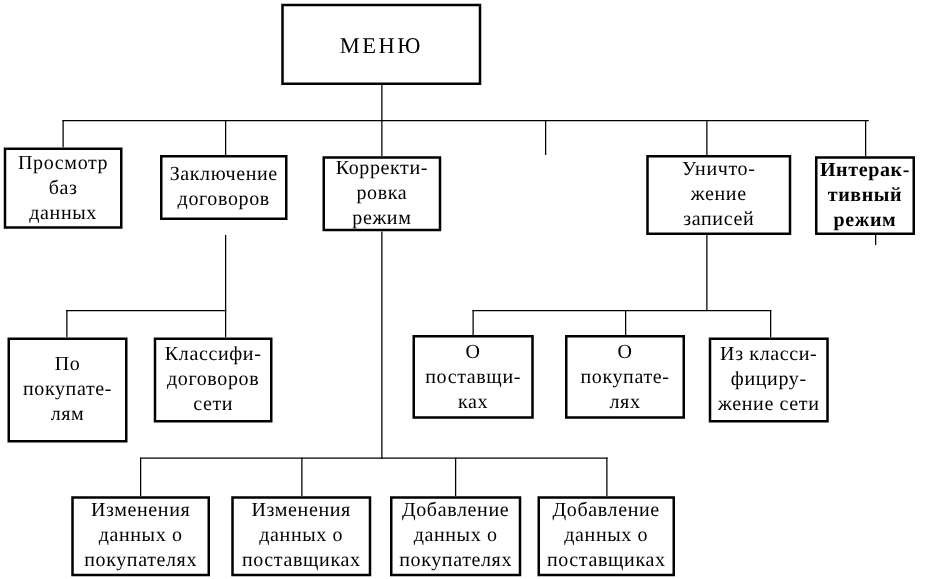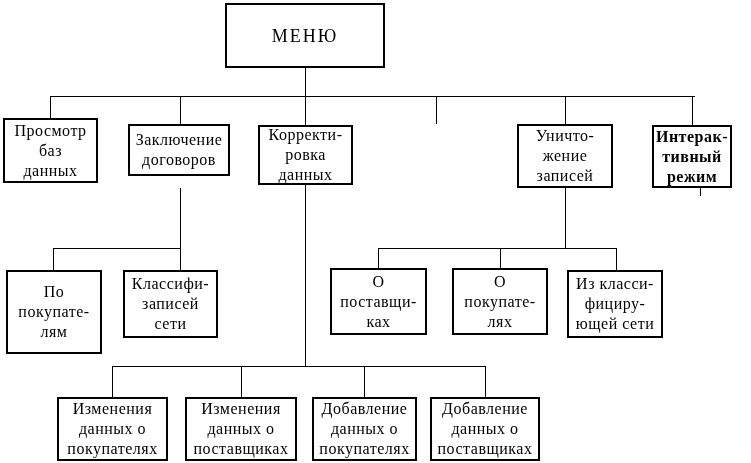--- a/index.html
+++ b/index.html
@@ -79,44 +79,44 @@
 
   <div class="box root" style="left:225px; top:3px;   width:160px; height:65px;">МЕНЮ</div>
 
   <div class="box" style="left:3px;   top:118px; width:95px;  height:65px;">Просмотр
 баз
 данных</div>
   <div class="box" style="left:128px; top:124px; width:102px; height:52px;">Заключение
 договоров</div>
   <div class="box" style="left:258px; top:125px; width:95px;  height:60px;">Корректи-
 ровка
-данных</div>
-  <div class="box" style="left:517px; top:124px; width:96px;  height:64px;">Уничто-
+режим</div>
+  <div class="box" style="left:517px; top:124px; width:116px;  height:64px;">Уничто-
 жение
 записей</div>
   <div class="box" style="left:652px; top:125px; width:80px;  height:63px;font-weight:bold;">Интерак-
 тивный
 режим</div>
 
   <div class="box" style="left:6px;   top:270px; width:96px;  height:84px;">По
 покупате-
 лям</div>
   <div class="box" style="left:123px; top:270px; width:95px;  height:68px;">Классифи-
-записей
+договоров
 сети</div>
 
   <div class="box" style="left:330px; top:268px; width:97px;  height:67px;">О
 поставщи-
 ках</div>
   <div class="box" style="left:452px; top:268px; width:96px;  height:67px;">О
 покупате-
 лях</div>
   <div class="box" style="left:567px; top:270px; width:96px;  height:68px;">Из класси-
 фициру-
-ющей сети</div>
+жение сети</div>
 
   <div class="box" style="left:57px;  top:397px; width:111px; height:64px;">Изменения
 данных о
 покупателях</div>
   <div class="box" style="left:185px; top:397px; width:112px; height:64px;">Изменения
 данных о
 поставщиках</div>
   <div class="box" style="left:312px; top:397px; width:105px; height:64px;">Добавление
 данных о
 покупателях</div>

